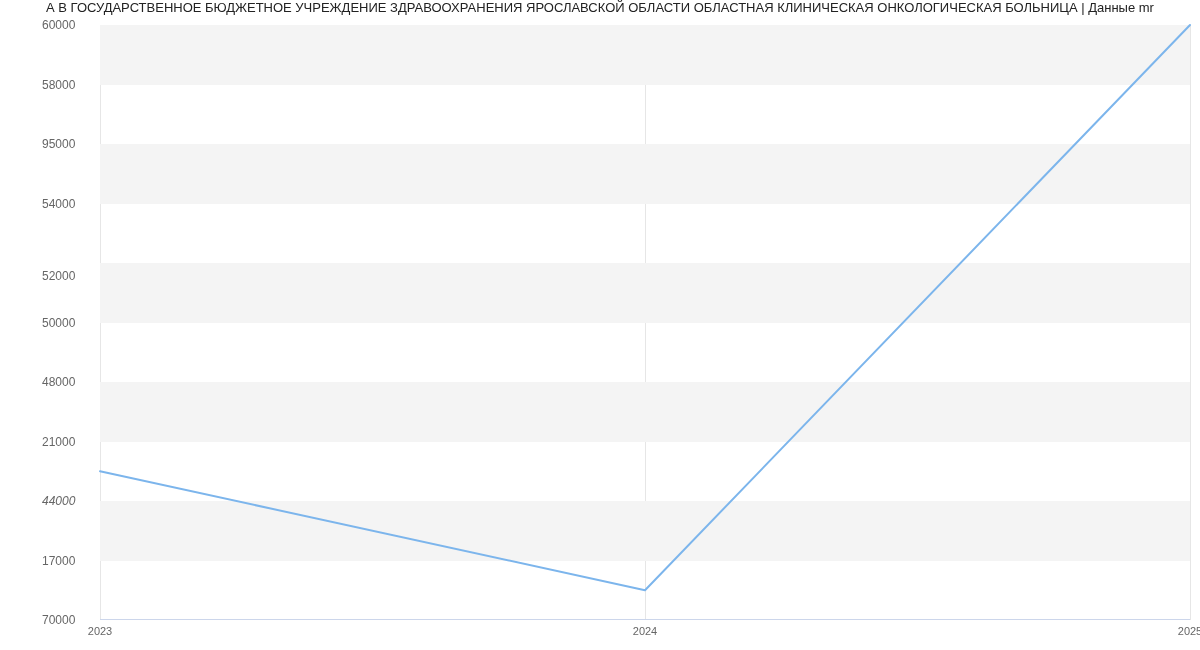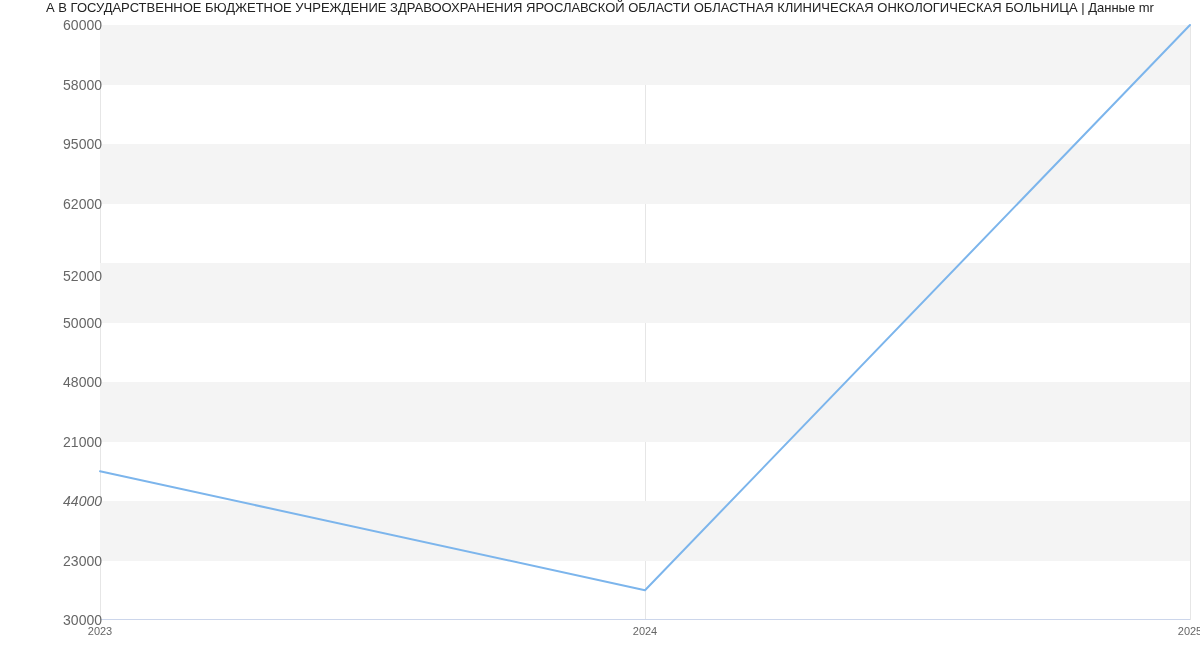--- a/index.html
+++ b/index.html
@@ -51,22 +51,22 @@
     position: absolute;
     top: 0;
     bottom: 0;
     width: 1px;
     background: #e6e6e6;
   }
   .axis-tick-y {
     position: absolute;
     right: 1098px;
     width: 60px;
-    text-align: right;
-    font-size: 14px;
+    text-align: left;
+    font-size: 12px;
     color: #666;
     transform: translateY(-50%);
   }
   .axis-tick-x {
     position: absolute;
     top: 625px;
     font-size: 11px;
     color: #666;
     transform: translateX(-50%);
   }
@@ -111,27 +111,27 @@
         <div class="grid-band" style="top: 238px; height: 59.5px;"></div>
         <div class="grid-band" style="top: 357px; height: 59.5px;"></div>
         <div class="grid-band" style="top: 476px; height: 59.5px;"></div>
       <svg class="line-layer" id="line-layer" viewBox="0 0 1090 595" preserveAspectRatio="none">
         <path id="series-path" class="series-path" d="M0 446.25 L545 565.25 L1090 0" stroke="#7cb5ec"></path>
       </svg>
       <div class="baseline"></div>
     </div>
   </div>
 
-<div class="axis-tick-y" style="top: 620px;">30000</div>
-    <div class="axis-tick-y" style="top: 560.5px;">23000</div>
+<div class="axis-tick-y" style="top: 620px;">70000</div>
+    <div class="axis-tick-y" style="top: 560.5px;">17000</div>
     <div class="axis-tick-y" style="top: 501px; font-style: italic;">44000</div>
     <div class="axis-tick-y" style="top: 441.5px;">21000</div>
     <div class="axis-tick-y" style="top: 382px;">48000</div>
     <div class="axis-tick-y" style="top: 322.5px;">50000</div>
     <div class="axis-tick-y" style="top: 276px;">52000</div>
-    <div class="axis-tick-y" style="top: 203.5px;">62000</div>
+    <div class="axis-tick-y" style="top: 203.5px;">54000</div>
     <div class="axis-tick-y" style="top: 144px;">95000</div>
     <div class="axis-tick-y" style="top: 84.5px;">58000</div>
     <div class="axis-tick-y" style="top: 25px;">60000</div>
     <div class="axis-tick-x" style="left: 100px;">2023</div>
     <div class="axis-tick-x" style="left: 645px;">2024</div>
     <div class="axis-tick-x" style="left: 1190px;">2025</div>
   </div>
 
 </body></html>

